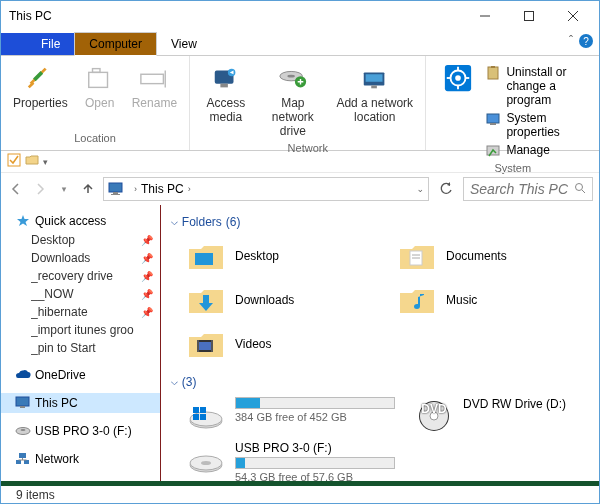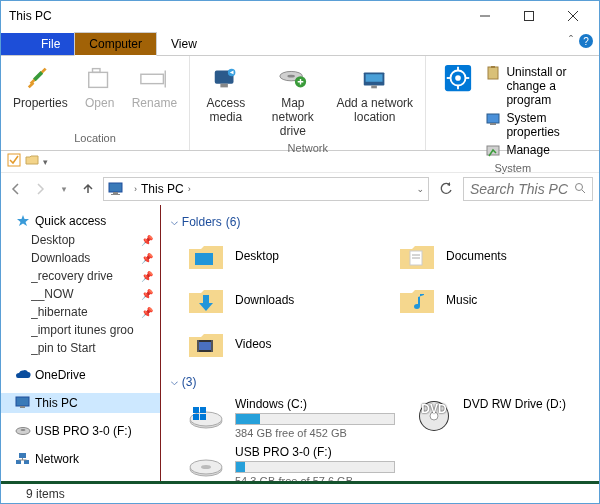--- a/index.html
+++ b/index.html
@@ -47,21 +47,21 @@
 .fgrid { display: grid; grid-template-columns: 1fr 1fr; gap: 6px 20px; margin-left: 16px; margin-bottom: 12px; }
 .fitem { display: flex; align-items: center; gap: 10px; font-size: 12px; }
 .fitem .fic { width: 38px; height: 38px; display: flex; align-items: center; justify-content: center; }
 .drive { display: flex; align-items: flex-start; gap: 10px; font-size: 12px; }
 .drive .dic { width: 38px; height: 38px; display: flex; align-items: center; justify-content: center; }
 .drive .dinfo { flex: 1; }
 .drive .dname { margin-bottom: 2px; }
 .drive .bar { width: 160px; height: 12px; border: 1px solid #bcbcbc; background: #eee; margin-bottom: 2px; }
 .drive .bar .fill { height: 100%; background: #26a0da; }
 .drive .dfree { color: #666; font-size: 11px; }
-.status { height: 22px; border-top: 3px solid #14532d; display: flex; align-items: center; padding: 0 25px; font-size: 11px; color: #333; }
+.status { height: 22px; border-top: 5px solid #14532d; display: flex; align-items: center; padding: 0 15px; font-size: 11px; color: #333; }
 </style>
 </head>
 <body>
 
 <div class="titlebar">
   <span class="title">This PC</span>
   <div class="winbtn">
       <svg viewBox="0 0 10 10">
         <line x1="0" y1="5" x2="10" y2="5" stroke="#333" stroke-width="1"></line>
       </svg>
@@ -417,21 +417,20 @@
               <ellipse cx="19" cy="22" rx="16" ry="7" fill="#ededed" stroke="#aaa"></ellipse>
               <g fill="#0078d7">
                 <rect x="6" y="10" width="6" height="6"></rect>
                 <rect x="13" y="10" width="6" height="6"></rect>
                 <rect x="6" y="17" width="6" height="6"></rect>
                 <rect x="13" y="17" width="6" height="6"></rect>
               </g>
             </svg>
           </span>
         <div class="dinfo">
-          <div class="dname">Windows (C:)</div>
           <div class="bar">
               <div class="fill" style="width:15%"></div>
             </div>
           <div class="dfree">384 GB free of 452 GB</div>
         </div>
       </div>
       <div class="drive">
         <span class="dic">
             <svg width="38" height="38" viewBox="0 0 38 38">
               <ellipse cx="19" cy="19" rx="15" ry="15" fill="#333"></ellipse>

